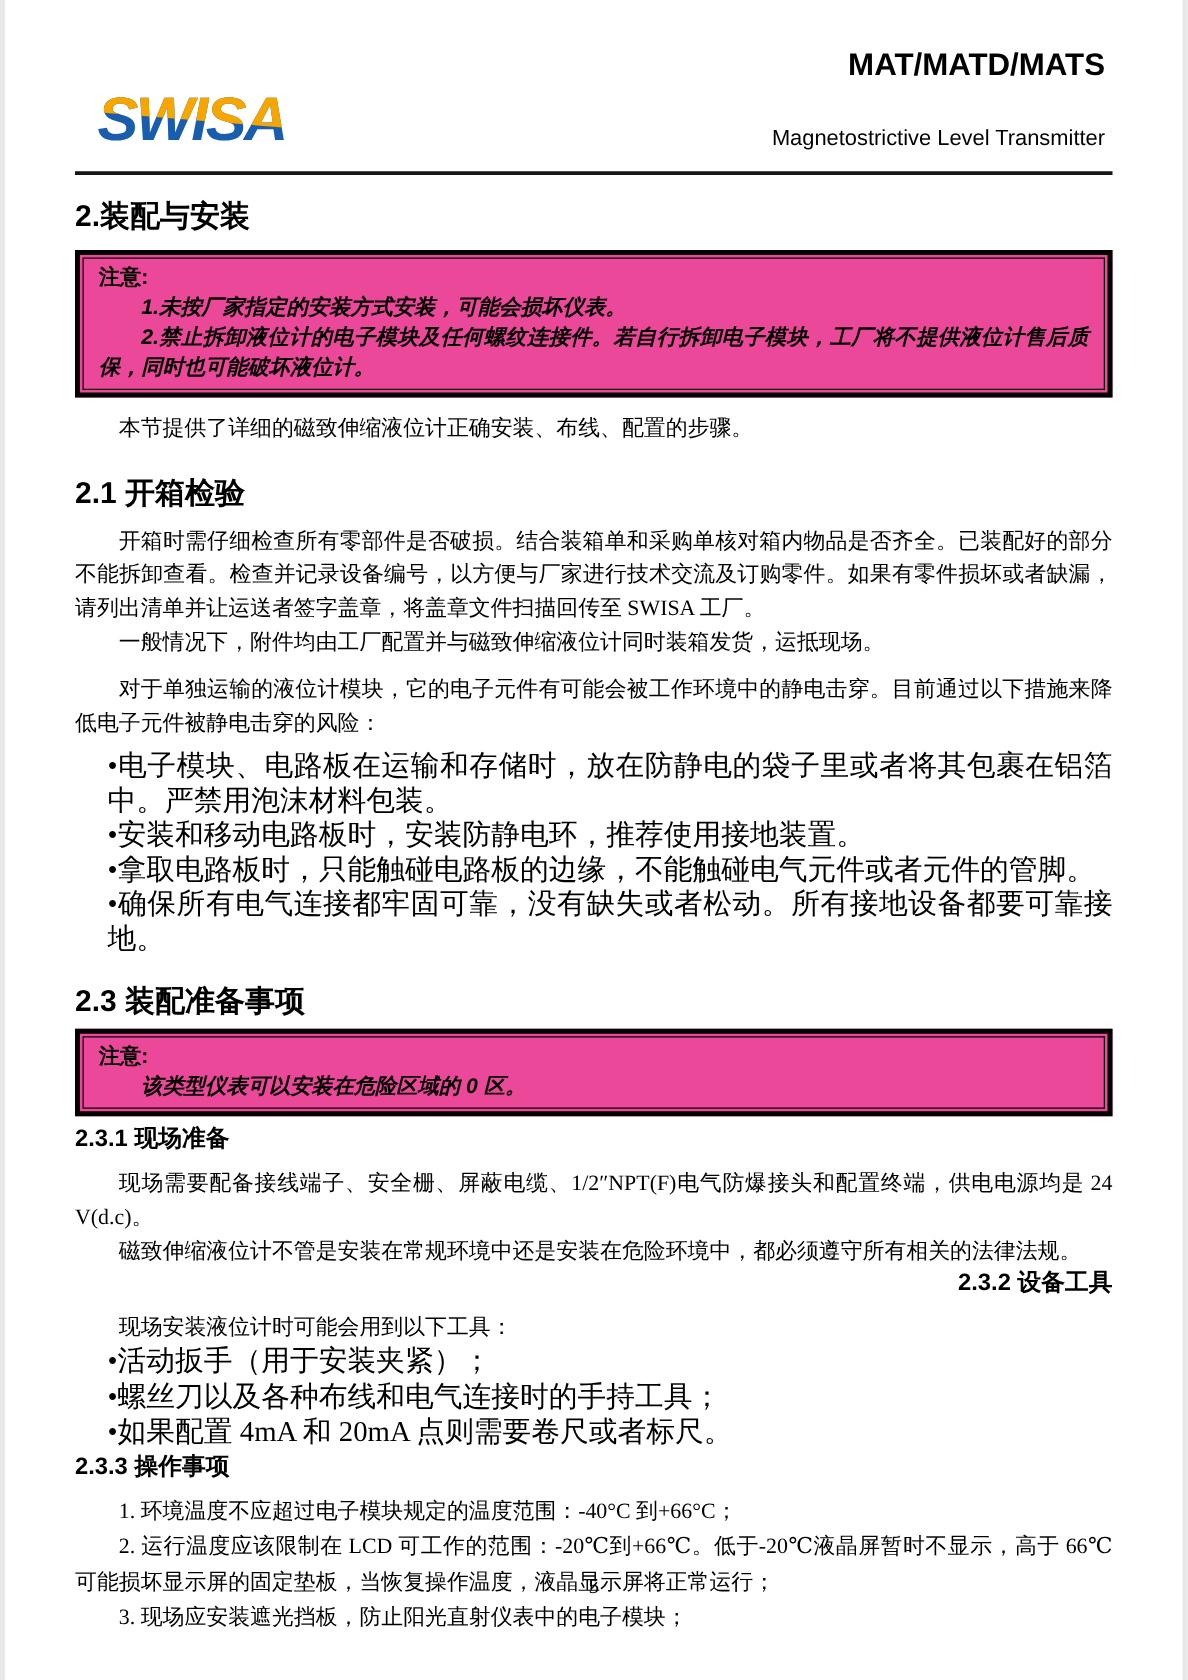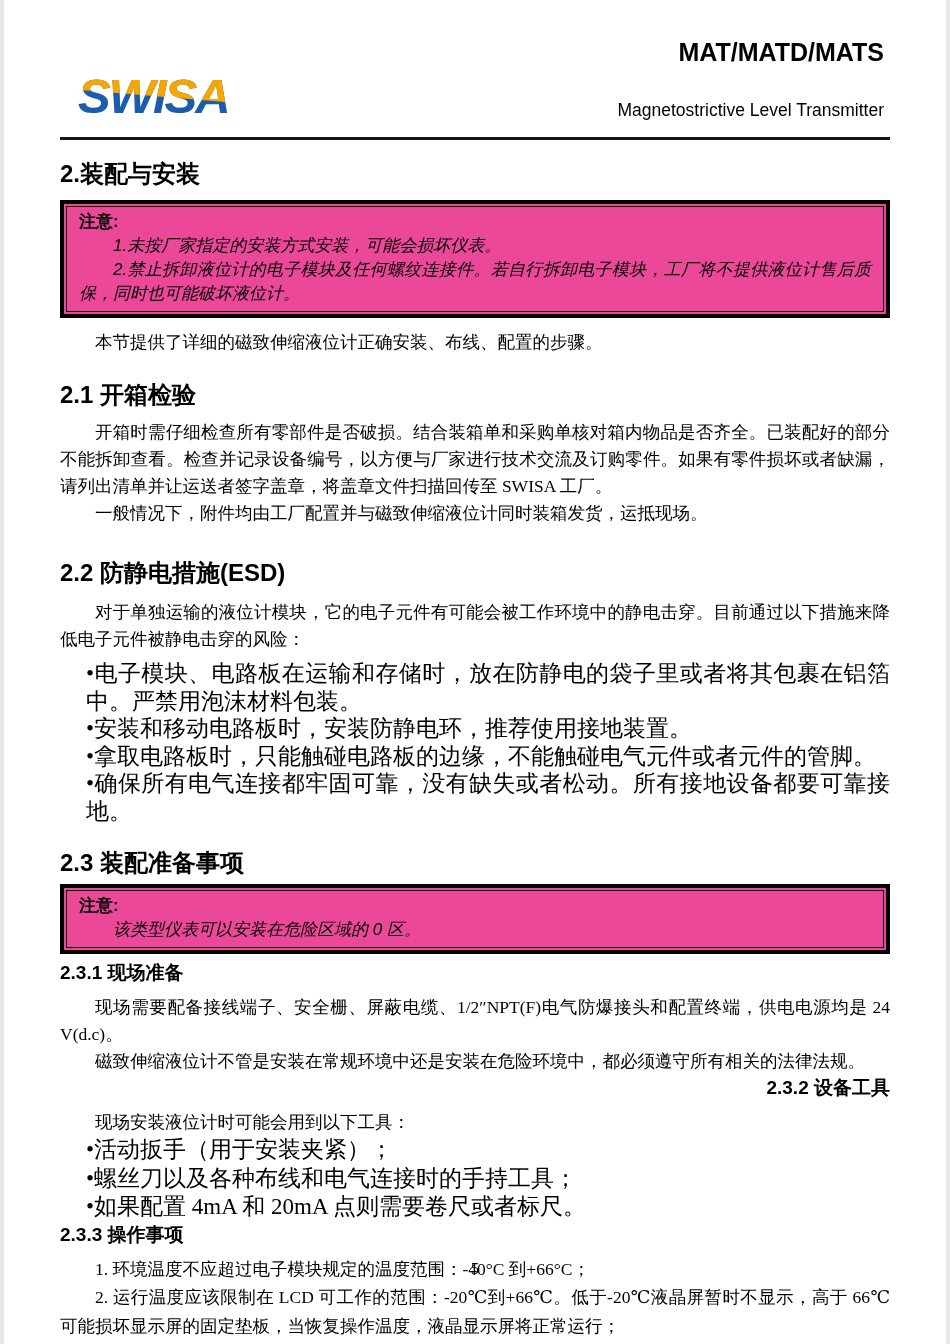--- a/index.html
+++ b/index.html
@@ -51,21 +51,21 @@
 
   
   .notice { border: 4px solid #000; padding: 2px; background: #ec4899; }
   .notice-inner { border: 1px solid #000; padding: 3px 12px 5px 12px; }
   .notice-label {
     font-family: "Liberation Sans", "DejaVu Sans", sans-serif;
     font-weight: bold; font-size: 17px; line-height: 24px;
   }
   .notice-line {
     font-family: "Liberation Sans", "DejaVu Sans", sans-serif;
-    font-weight: normal; font-style: italic;
+    font-weight: bold; font-style: italic;
     font-size: 17px; line-height: 24px;
     text-indent: 2em; text-align: justify;
   }
   .mt-notice1 { margin-top: 11px; }
   .mt-notice2 { margin-top: 6px; }
 
   
   .para {
     font-size: 17.5px; line-height: 27px;
     text-align: justify; text-indent: 2em;
@@ -122,21 +122,20 @@
         <div class="notice-line">2.禁止拆卸液位计的电子模块及任何螺纹连接件。若自行拆卸电子模块，工厂将不提供液位计售后质保，同时也可能破坏液位计。</div>
       </div>
     </div>
 
     <div class="para mt-p-lg">本节提供了详细的磁致伸缩液位计正确安装、布线、配置的步骤。</div>
 
     <div class="h-main mt-title21">2.1 开箱检验</div>
     <div class="para mt-p">开箱时需仔细检查所有零部件是否破损。结合装箱单和采购单核对箱内物品是否齐全。已装配好的部分不能拆卸查看。检查并记录设备编号，以方便与厂家进行技术交流及订购零件。如果有零件损坏或者缺漏，请列出清单并让运送者签字盖章，将盖章文件扫描回传至 SWISA 工厂。</div>
     <div class="para">一般情况下，附件均由工厂配置并与磁致伸缩液位计同时装箱发货，运抵现场。</div>
 
-    <div class="h-main mt-title22">2.2 防静电措施(ESD)</div>
     <div class="para mt-p-lg">对于单独运输的液位计模块，它的电子元件有可能会被工作环境中的静电击穿。目前通过以下措施来降低电子元件被静电击穿的风险：</div>
     <div class="mt-bullets">
       <div class="bullet-line"><span>•</span><span>电子模块、电路板在运输和存储时，放在防静电的袋子里或者将其包裹在铝箔中。严禁用泡沫材料包装。</span></div>
       <div class="bullet-line"><span>•</span><span>安装和移动电路板时，安装防静电环，推荐使用接地装置。</span></div>
       <div class="bullet-line"><span>•</span><span>拿取电路板时，只能触碰电路板的边缘，不能触碰电气元件或者元件的管脚。</span></div>
       <div class="bullet-line"><span>•</span><span>确保所有电气连接都牢固可靠，没有缺失或者松动。所有接地设备都要可靠接地。</span></div>
     </div>
 
     <div class="h-main mt-title23">2.3 装配准备事项</div>
 

